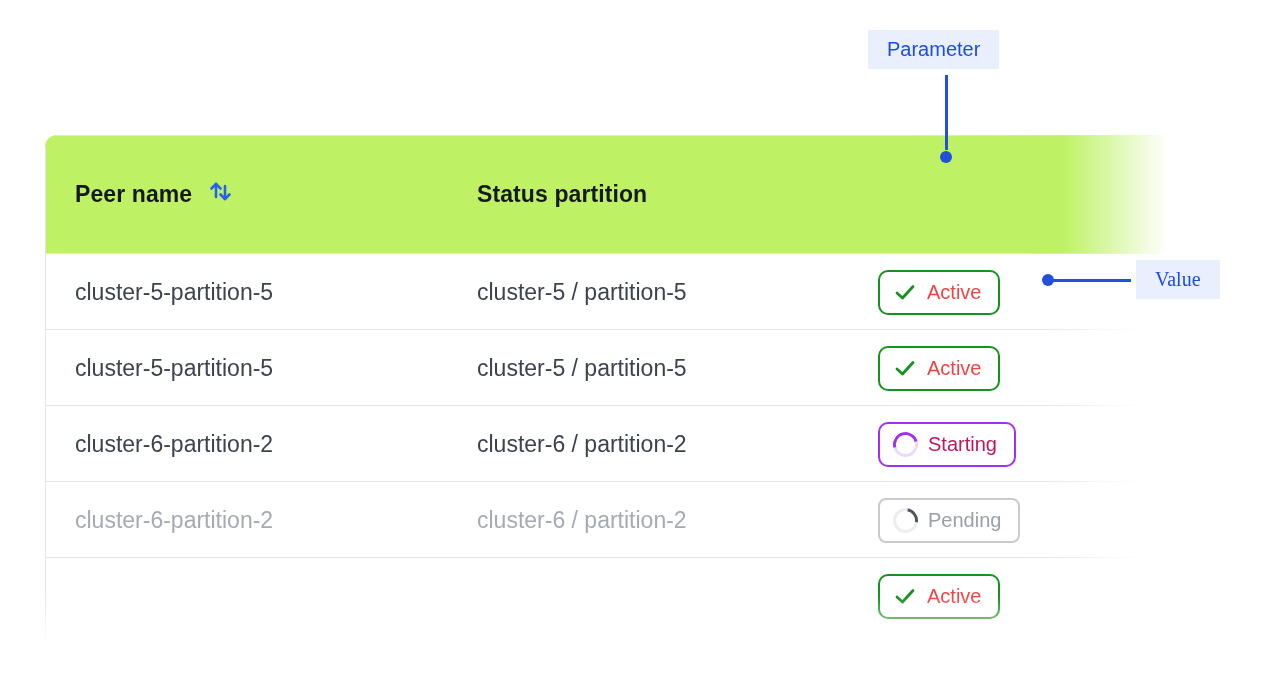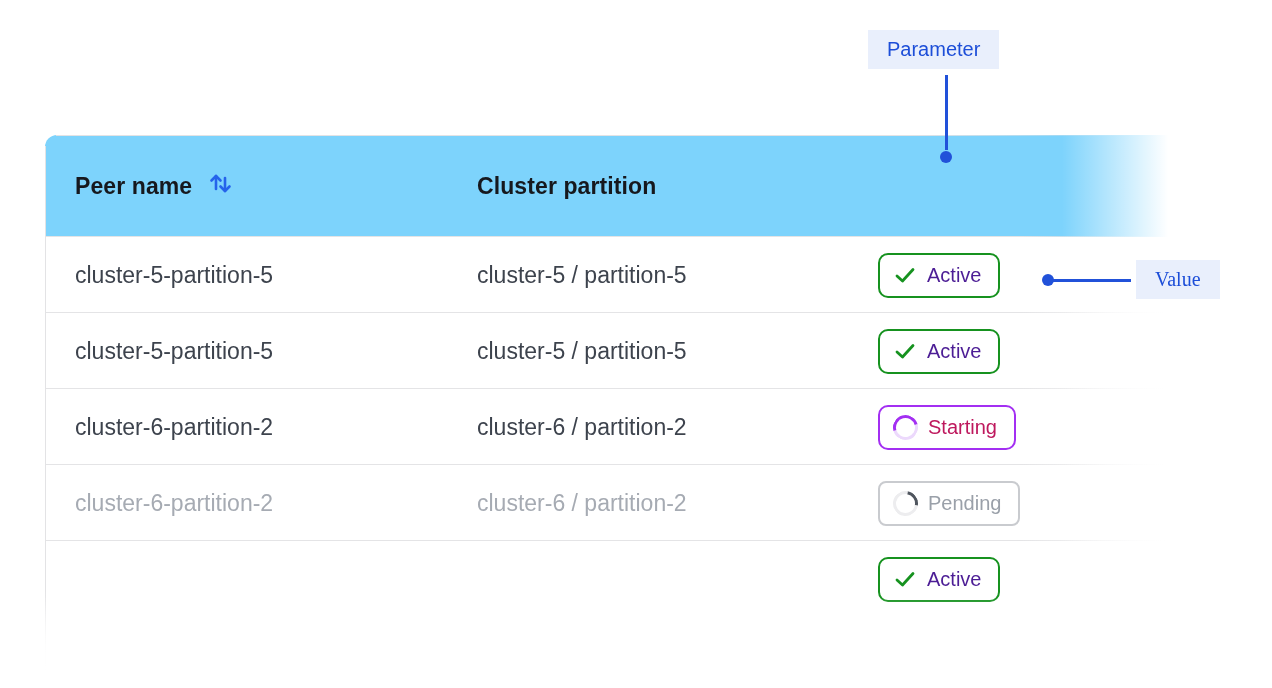--- a/index.html
+++ b/index.html
@@ -18,22 +18,22 @@
   }
   .border-top {
     position: absolute; top: 0; left: 11px; right: 0; height: 1px; z-index: 1;
     background: linear-gradient(90deg, #e3e3e5 0%, #e3e3e5 76%, rgba(227,227,229,0) 97%);
   }
   .border-left {
     position: absolute; top: 11px; left: 0; bottom: 0; width: 1px; z-index: 1;
     background: linear-gradient(180deg, #e3e3e5 0%, #e3e3e5 82%, rgba(227,227,229,0) 100%);
   }
   .thead {
-    position: relative; height: 102px;
-    background: #7dd3fc;
+    position: relative; height: 119px;
+    background: #bef264;
     border-top-left-radius: 12px;
     display: grid; grid-template-columns: 402px 401px 1fr;
     align-items: center;
   }
   .sep::after {
     content: ""; position: absolute; left: 0; right: 0; bottom: 0; height: 1px;
     background: linear-gradient(90deg, #e4e4e6 0%, #e4e4e6 86%, rgba(228,228,230,0) 100%);
   }
   .th {
     padding-left: 30px;
@@ -54,21 +54,21 @@
   .row.dimmed .td { color: #a6abb3; }
 
   
   .badge {
     display: inline-flex; align-items: center; gap: 10px;
     height: 45px; padding: 0 17px 0 13px;
     border: 2px solid; border-radius: 10px;
     background: #ffffff;
     font-size: 20px; font-weight: 500;
   }
-  .badge.active   { color: #4c1d95; border-color: #16921f; }
+  .badge.active   { color: #ef4444; border-color: #16921f; }
   .badge.starting { color: #be185d; border-color: #a32ff2; }
   .badge.pending  { color: #9aa0a9; border-color: #c9cbcf; border-radius: 8px; }
 
   .check-icon { width: 24px; height: 24px; display: block; }
 
   .spinner {
     width: 25px; height: 25px; border-radius: 50%;
   }
   .spinner.purple {
     border: 3.5px solid #ecd9fc;
@@ -131,21 +131,21 @@
       <span>
         <svg width="27" height="27" viewBox="0 0 27 27" fill="none" stroke="#2563eb" stroke-width="2.6" stroke-linecap="round" stroke-linejoin="round">
           <path d="M9 19 V6"></path>
             <path d="M4.5 10.5 L9 6 L13.5 10.5"></path>
           <path d="M18 8 V21"></path>
             <path d="M13.5 16.5 L18 21 L22.5 16.5"></path>
         </svg>
       </span>
     </div>
     <div class="th">
-      <span>Cluster partition</span>
+      <span>Status partition</span>
     </div>
   </div>
 
   <div class="row sep">
     <div class="td">cluster-5-partition-5</div>
     <div class="td">cluster-5 / partition-5</div>
     <div class="td">
       <span class="badge active">
         <svg class="check-icon" viewBox="0 0 24 24" fill="none" stroke="#16921f" stroke-width="2.8" stroke-linecap="round" stroke-linejoin="round">
             <path d="M4 13 L9.5 18 L20 6.5"></path>

